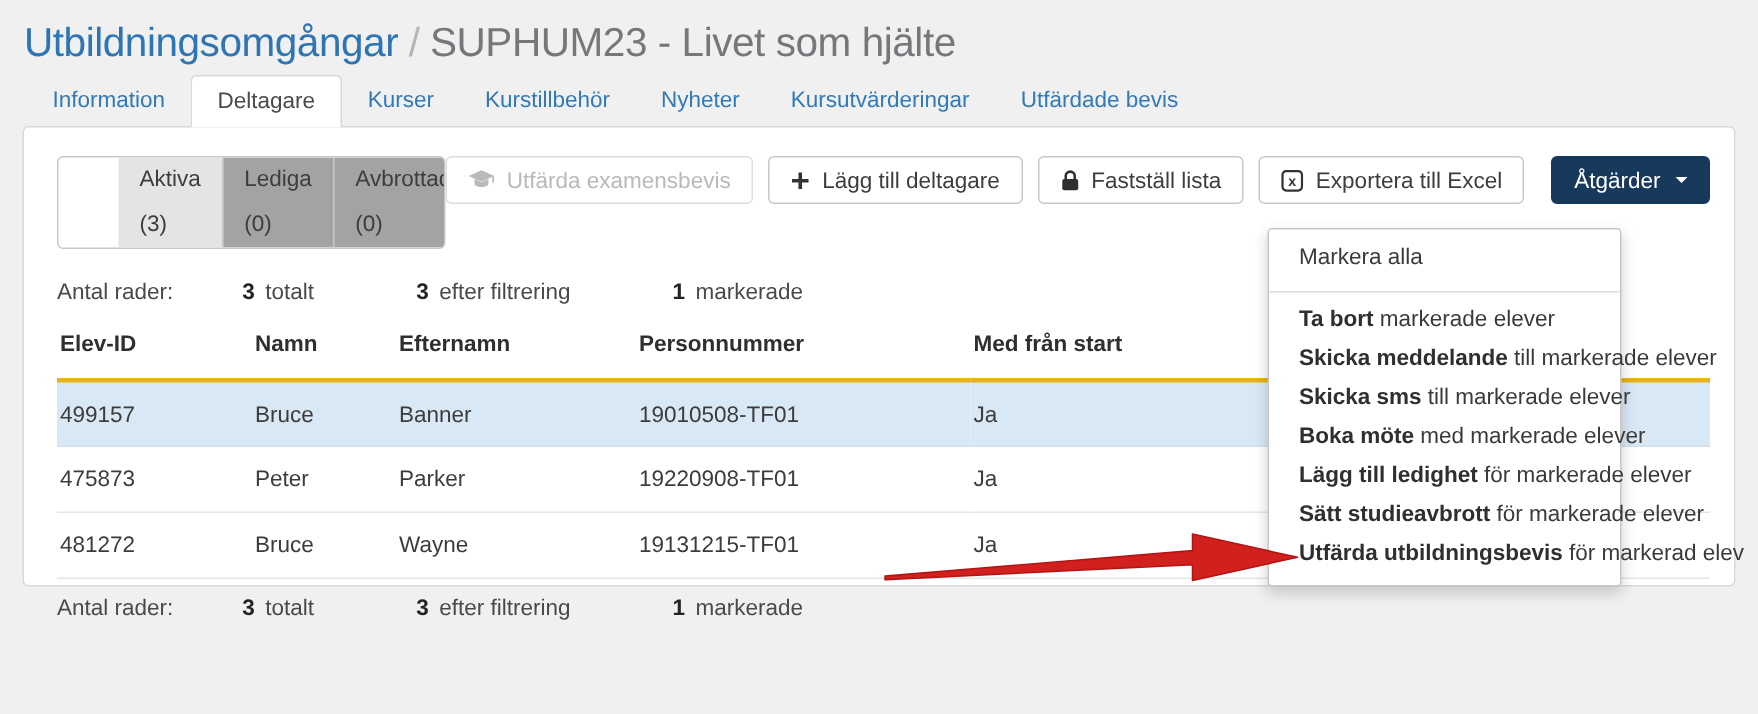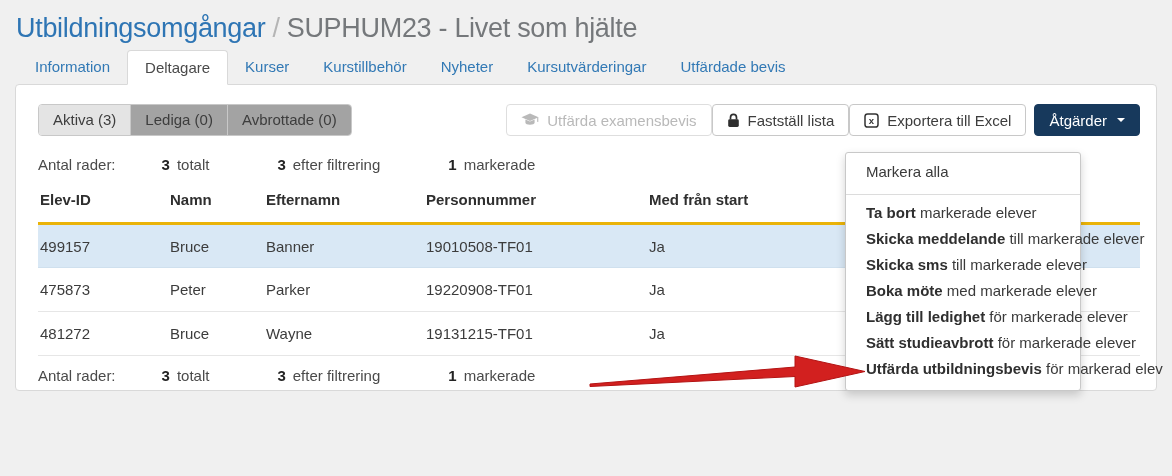--- a/index.html
+++ b/index.html
@@ -35,25 +35,25 @@
   .panel {
     position:relative; z-index:1;
     margin:0 15px; background:#fff;
     border:1px solid #d9d9d9; border-radius:4px;
     padding:19px 16px 16px 22px;
     height:307px;
   }
 
   
   .toolbar { display:flex; align-items:flex-start; }
-  .btn-group { display:inline-flex; border:1px solid #c8c8c8; border-radius:4px; overflow:hidden; background:#fff; }
+  .btn-group { display:inline-flex; border:1px solid #c8c8c8; border-radius:4px; overflow:hidden; background:#fff;padding-left:40px; }
   .seg { padding:0 14px; line-height:30px; font-size:15px; color:#3d3d3d; cursor:pointer; border-right:1px solid #c8c8c8; background:#a3a3a3; }
   .seg:last-child { border-right:none; }
   .seg.active { background:#e4e4e4; }
-  .toolbar-right { margin-left:auto; display:flex; align-items:center; }
+  .toolbar-right { margin-left:auto; display:flex; gap:10px; align-items:center; }
   .btn {
     display:inline-flex; align-items:center; gap:8px;
     background:#fff; border:1px solid #c8c8c8; border-radius:4px;
     padding:0 14px; height:32px; font-size:15px; color:#3d3d3d; cursor:pointer; white-space:nowrap;
   }
   .btn.disabled { color:#b9b9b9; border-color:#dedede; cursor:default; }
   .btn.primary {
     background:#17395c; border-color:#17395c; color:#fff; margin-left:8px;
   }
   .caret { width:0; height:0; border:4.5px solid transparent; border-top-color:#fff; margin-top:4px; margin-left:2px; }
@@ -121,20 +121,28 @@
         <span class="icon">
           <svg width="18" height="14" viewBox="0 0 18 14">
             <polygon points="9,0.5 17.5,4.3 9,8.1 0.5,4.3" fill="#b9b9b9"></polygon>
             <path d="M4.4 6.4v3.3c0 1.1 2.1 2 4.6 2s4.6-.9 4.6-2V6.4L9 8.5z" fill="#b9b9b9"></path>
             <rect x="16.2" y="4.3" width="1.1" height="4.6" fill="#b9b9b9"></rect>
           </svg>
         </span>
         <span>Utfärda examensbevis</span>
       </button>
 
+      <button class="btn">
+        <span class="icon">
+          <svg width="13" height="13" viewBox="0 0 13 13">
+              <path d="M6.5 1v11M1 6.5h11" stroke="#333" stroke-width="2.4"></path>
+            </svg>
+        </span>
+        <span>Lägg till deltagare</span>
+      </button>
 
       <button class="btn">
         <span class="icon">
           <svg width="13" height="15" viewBox="0 0 13 15">
             <path d="M3.5 6.5V4.4a3 3 0 016 0v2.1" fill="none" stroke="#2e2e2e" stroke-width="1.7"></path>
             <rect x="1.2" y="6.3" width="10.6" height="7.6" rx="1.4" fill="#2e2e2e"></rect>
           </svg>
         </span>
         <span>Fastställ lista</span>
       </button>

